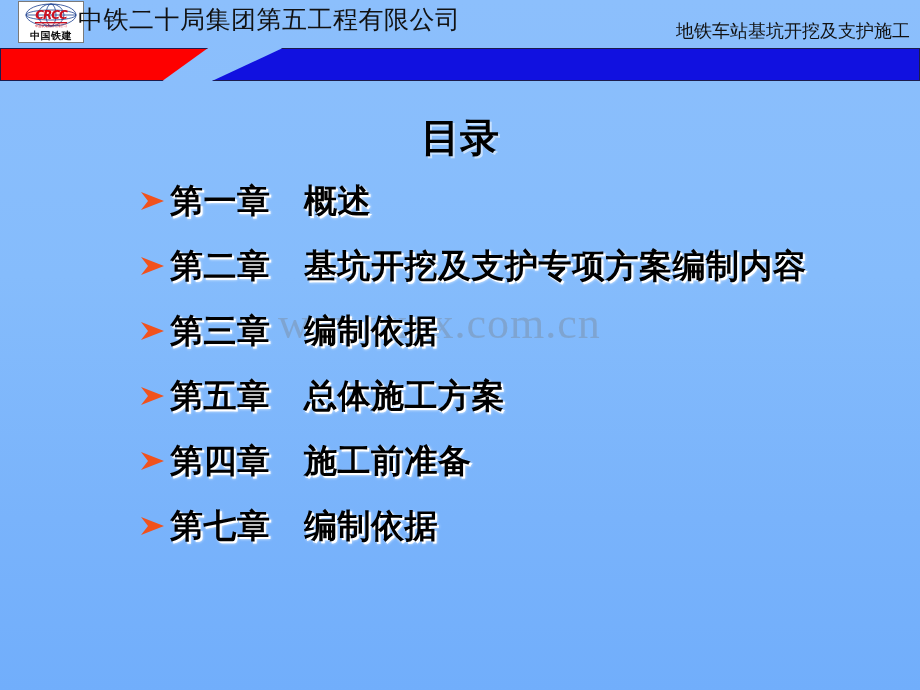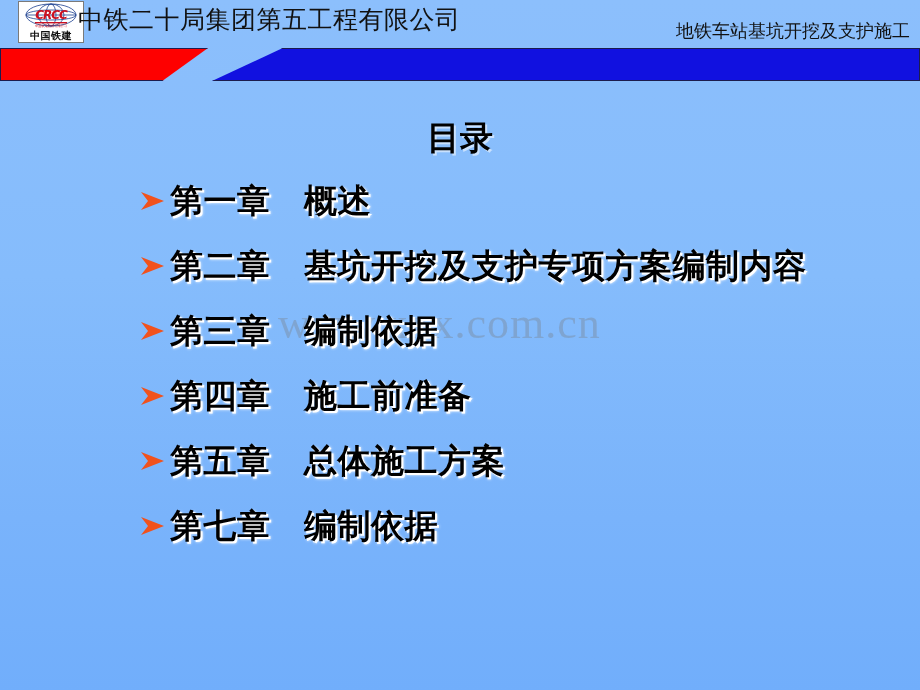--- a/index.html
+++ b/index.html
@@ -107,21 +107,21 @@
     pointer-events: none;
   }
 
   
   .slide-title {
     position: absolute;
     left: 0;
     top: 117px;
     width: 920px;
     text-align: center;
-    font-size: 33px;
+    font-size: 39px;
     line-height: 42px;
     font-weight: bold;
     color: #000000;
     font-family: "DejaVu Sans", "Liberation Sans", sans-serif;
     text-shadow: 2px 2px 0 rgba(255,255,255,0.55);
   }
 
   
   .toc {
     position: absolute;
@@ -221,28 +221,28 @@
       <svg class="toc-bullet" viewBox="0 0 30 30">
         <path d="M3 6 L26 15 L3 24 L10 15 Z" fill="#f1521c"></path>
       </svg>
       <span class="toc-text">第三章　编制依据</span>
     </div>
 
     <div class="toc-item">
       <svg class="toc-bullet" viewBox="0 0 30 30">
         <path d="M3 6 L26 15 L3 24 L10 15 Z" fill="#f1521c"></path>
       </svg>
+      <span class="toc-text">第五章　总体施工方案</span>
+    </div>
+
+    <div class="toc-item">
+      <svg class="toc-bullet" viewBox="0 0 30 30">
+        <path d="M3 6 L26 15 L3 24 L10 15 Z" fill="#f1521c"></path>
+      </svg>
       <span class="toc-text">第四章　施工前准备</span>
-    </div>
-
-    <div class="toc-item">
-      <svg class="toc-bullet" viewBox="0 0 30 30">
-        <path d="M3 6 L26 15 L3 24 L10 15 Z" fill="#f1521c"></path>
-      </svg>
-      <span class="toc-text">第五章　总体施工方案</span>
     </div>
 
 
     <div class="toc-item">
       <svg class="toc-bullet" viewBox="0 0 30 30">
         <path d="M3 6 L26 15 L3 24 L10 15 Z" fill="#f1521c"></path>
       </svg>
       <span class="toc-text">第七章　编制依据</span>
     </div>
 

